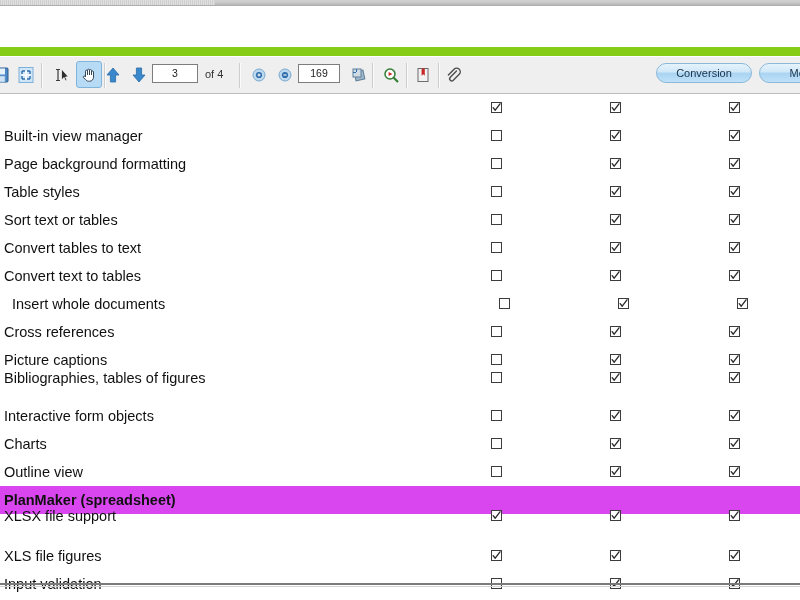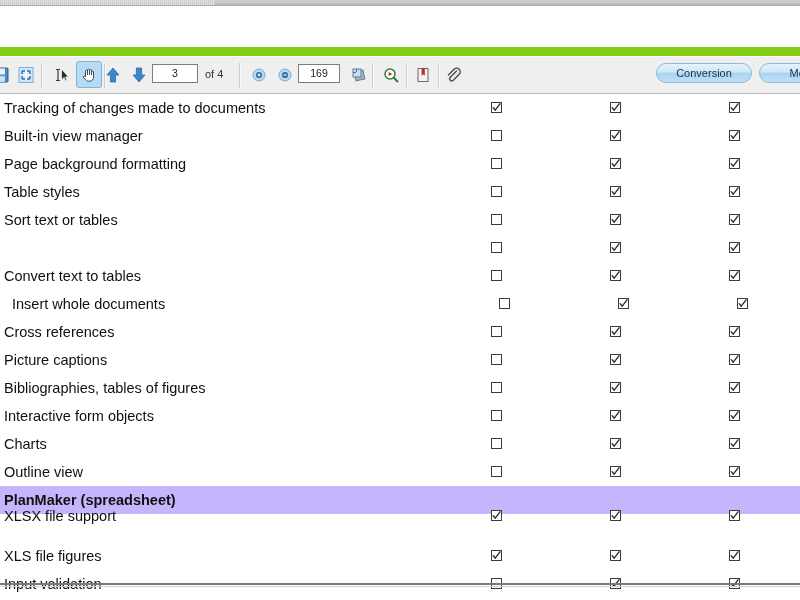--- a/index.html
+++ b/index.html
@@ -144,21 +144,21 @@
   }
 
   .row {
     position: absolute;
     left: 0;
     width: 800px;
     height: 28px;
     box-sizing: border-box;
   }
   .row.section {
-    background: #c4b5fd;
+    background: #d946ef;
   }
   .row-label {
     position: absolute;
     left: 4px;
     top: 0;
     height: 28px;
     line-height: 28px;
     font-size: 14.5px;
     color: #101010;
     white-space: nowrap;
@@ -324,21 +324,20 @@
       </svg>
     </div>
 
     <div class="pill-btn" style="left:656px; width:96px;">Conversion</div>
     <div class="pill-btn" style="left:759px; width:96px;">Modific</div>
   </div>
 
   <div class="page">
     <div id="rows-host">
         <div class="row" style="top: 0px;">
-          <div class="row-label">Tracking of changes made to documents</div>
           <div class="cb" style="left: 491px;">
             <svg class="tick" viewBox="0 0 10 10">
               <path d="M1.3 5.2 L3.6 8 L8.9 0.9" fill="none" stroke="#2b2b2b" stroke-width="1.5" stroke-linecap="round" stroke-linejoin="round"></path>
             </svg>
           </div>
           <div class="cb" style="left: 610px;">
             <svg class="tick" viewBox="0 0 10 10">
               <path d="M1.3 5.2 L3.6 8 L8.9 0.9" fill="none" stroke="#2b2b2b" stroke-width="1.5" stroke-linecap="round" stroke-linejoin="round"></path>
             </svg>
           </div>
@@ -398,20 +397,21 @@
               <path d="M1.3 5.2 L3.6 8 L8.9 0.9" fill="none" stroke="#2b2b2b" stroke-width="1.5" stroke-linecap="round" stroke-linejoin="round"></path>
             </svg>
           </div>
           <div class="cb" style="left: 729px;">
             <svg class="tick" viewBox="0 0 10 10">
               <path d="M1.3 5.2 L3.6 8 L8.9 0.9" fill="none" stroke="#2b2b2b" stroke-width="1.5" stroke-linecap="round" stroke-linejoin="round"></path>
             </svg>
           </div>
         </div>
         <div class="row" style="top: 140px;">
+          <div class="row-label">Convert tables to text</div>
           <div class="cb" style="left: 491px;"></div>
           <div class="cb" style="left: 610px;">
             <svg class="tick" viewBox="0 0 10 10">
               <path d="M1.3 5.2 L3.6 8 L8.9 0.9" fill="none" stroke="#2b2b2b" stroke-width="1.5" stroke-linecap="round" stroke-linejoin="round"></path>
             </svg>
           </div>
           <div class="cb" style="left: 729px;">
             <svg class="tick" viewBox="0 0 10 10">
               <path d="M1.3 5.2 L3.6 8 L8.9 0.9" fill="none" stroke="#2b2b2b" stroke-width="1.5" stroke-linecap="round" stroke-linejoin="round"></path>
             </svg>
@@ -466,21 +466,21 @@
             <svg class="tick" viewBox="0 0 10 10">
               <path d="M1.3 5.2 L3.6 8 L8.9 0.9" fill="none" stroke="#2b2b2b" stroke-width="1.5" stroke-linecap="round" stroke-linejoin="round"></path>
             </svg>
           </div>
           <div class="cb" style="left: 729px;">
             <svg class="tick" viewBox="0 0 10 10">
               <path d="M1.3 5.2 L3.6 8 L8.9 0.9" fill="none" stroke="#2b2b2b" stroke-width="1.5" stroke-linecap="round" stroke-linejoin="round"></path>
             </svg>
           </div>
         </div>
-        <div class="row" style="top: 280px; text-align: right;">
+        <div class="row" style="top: 270px; text-align: right;">
           <div class="row-label">Bibliographies, tables of figures</div>
           <div class="cb" style="left: 491px;"></div>
           <div class="cb" style="left: 610px;">
             <svg class="tick" viewBox="0 0 10 10">
               <path d="M1.3 5.2 L3.6 8 L8.9 0.9" fill="none" stroke="#2b2b2b" stroke-width="1.5" stroke-linecap="round" stroke-linejoin="round"></path>
             </svg>
           </div>
           <div class="cb" style="left: 729px;">
             <svg class="tick" viewBox="0 0 10 10">
               <path d="M1.3 5.2 L3.6 8 L8.9 0.9" fill="none" stroke="#2b2b2b" stroke-width="1.5" stroke-linecap="round" stroke-linejoin="round"></path>

